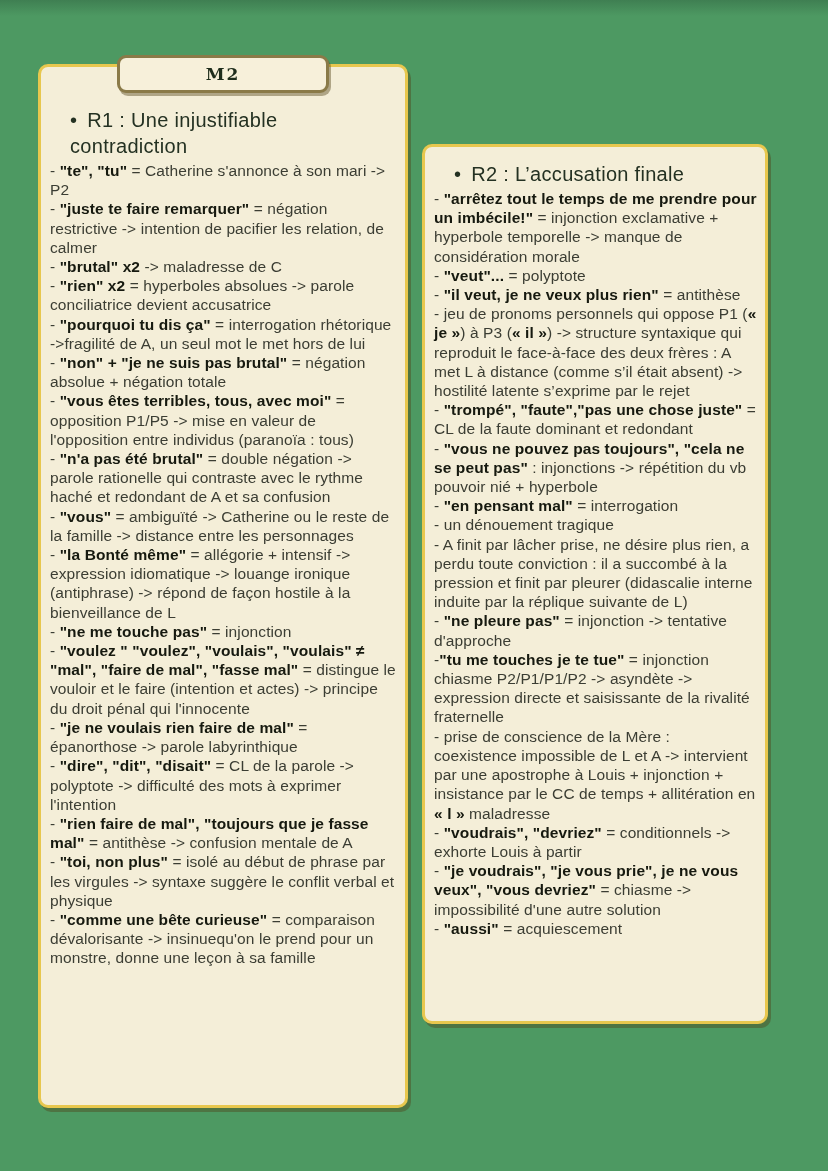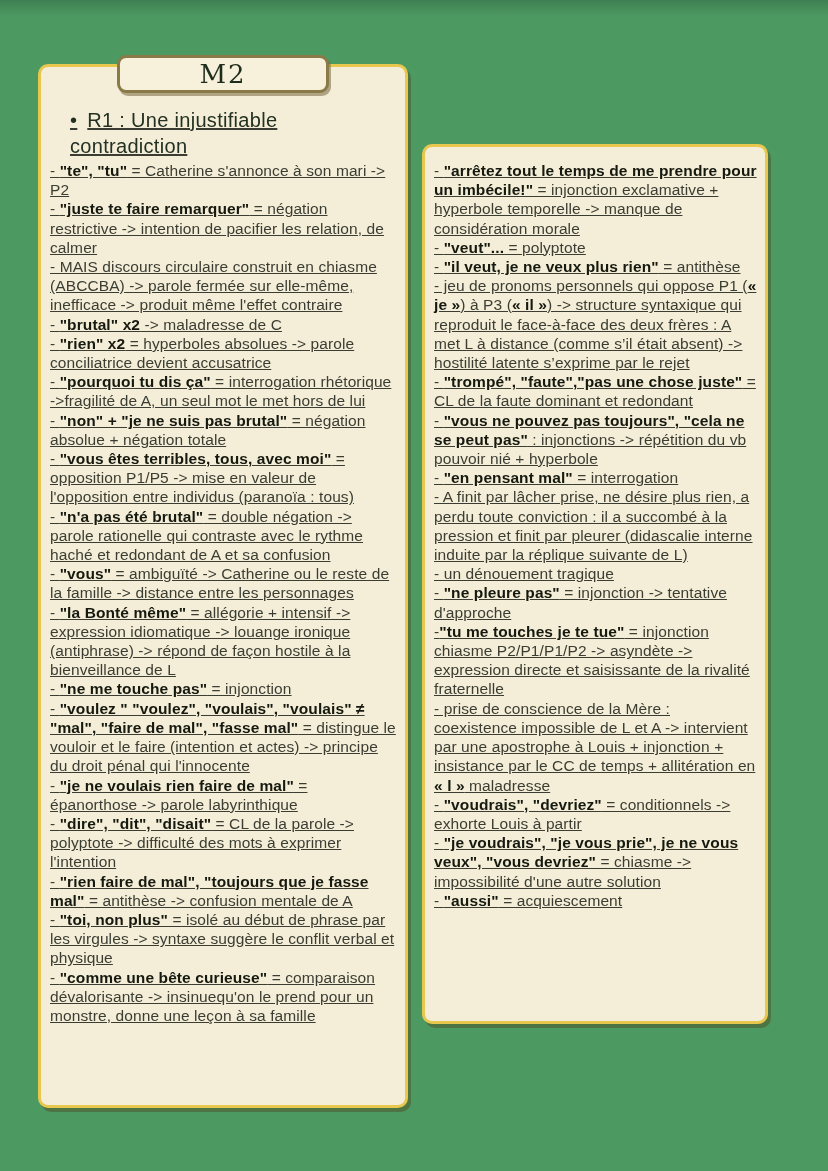--- a/index.html
+++ b/index.html
@@ -18,21 +18,20 @@
     background:var(--card-bg,#f4eed8);
     border:3px solid var(--card-border,#e7c74e);
     border-radius:10px;
     box-shadow:3px 4px 0 rgba(80,70,30,.45);
     box-sizing:border-box;
     overflow:hidden;
     color:var(--body-text,#3b3d33);
     font-size:15.5px;
     line-height:19.2px;
     letter-spacing:.1px;
-    text-decoration:underline;
   }
   .card-left{
     left:38px;top:64px;width:370px;height:1044px;
     padding:40px 8px 12px 9px;
   }
   .card-right{
     left:422px;top:144px;width:346px;height:880px;
     padding:14px 8px 12px 9px;
   }
   .card-title{
@@ -54,72 +53,74 @@
     background:var(--badge-bg,#f7f0da);
     border:3px solid var(--badge-border,#8a7a48);
     border-radius:9px;
     box-shadow:2px 3px 0 rgba(90,75,35,.45);
     box-sizing:border-box;
     display:flex;align-items:center;justify-content:center;
     z-index:5;
   }
   .badge span{
     font-family:"DejaVu Serif",serif;
-    font-weight:400;
-    font-size:26px;
+    font-weight:700;
+    font-size:17px;
     letter-spacing:2px;
     color:var(--badge-text,#1f2d1c);
   }
 </style>
 </head>
 <body style="--background: #4d9962; --background-top: #3f7f52; --card-bg: #f4eed8; --card-border: #e7c74e; --badge-bg: #f7f0da; --badge-border: #8a7a48; --badge-text: #1f2d1c; --title-text: #243122; --body-text: #3b3d33; --bold-text: #16190f;">
 
 <div class="page">
 
   <div class="badge">
     <span>M2</span>
   </div>
 
   <section class="card card-left">
     <h2 class="card-title">
       <span class="bullet">•</span><span>R1 : Une injustifiable contradiction</span>
     </h2>
     <div class="items">
         <div class="note-item"><span class="seg">- </span><span class="seg bold">"te", "tu"</span><span class="seg"> = Catherine s'annonce à son mari -&gt; P2</span></div>
         <div class="note-item"><span class="seg">- </span><span class="seg bold">"juste te faire remarquer"</span><span class="seg"> = négation restrictive -&gt; intention de pacifier les relation, de calmer</span></div>
-        <div class="note-item"><span class="seg">- MAIS discours circulaire construit en chiasme (ABCCBA) -&gt; parole fermée sur elle-même, inefficace -&gt; produit même l'effet contraire</span></div>
         <div class="note-item"><span class="seg">- </span><span class="seg bold">"brutal" x2</span><span class="seg"> -&gt; maladresse de C</span></div>
         <div class="note-item"><span class="seg">- </span><span class="seg bold">"rien" x2</span><span class="seg"> = hyperboles absolues -&gt; parole conciliatrice devient accusatrice</span></div>
         <div class="note-item"><span class="seg">- </span><span class="seg bold">"pourquoi tu dis ça"</span><span class="seg"> = interrogation rhétorique -&gt;fragilité de A, un seul mot le met hors de lui</span></div>
         <div class="note-item"><span class="seg">- </span><span class="seg bold">"non" + "je ne suis pas brutal"</span><span class="seg"> = négation absolue + négation totale</span></div>
         <div class="note-item"><span class="seg">- </span><span class="seg bold">"vous êtes terribles, tous, avec moi"</span><span class="seg"> = opposition P1/P5 -&gt; mise en valeur de l'opposition entre individus (paranoïa : tous)</span></div>
         <div class="note-item"><span class="seg">- </span><span class="seg bold">"n'a pas été brutal"</span><span class="seg"> = double négation -&gt; parole rationelle qui contraste avec le rythme haché et redondant de A et sa confusion</span></div>
         <div class="note-item"><span class="seg">- </span><span class="seg bold">"vous"</span><span class="seg"> = ambiguïté -&gt; Catherine ou le reste de la famille -&gt; distance entre les personnages</span></div>
         <div class="note-item"><span class="seg">- </span><span class="seg bold">"la Bonté même"</span><span class="seg"> = allégorie + intensif -&gt; expression idiomatique -&gt; louange ironique (antiphrase) -&gt; répond de façon hostile à la bienveillance de L</span></div>
         <div class="note-item"><span class="seg">- </span><span class="seg bold">"ne me touche pas"</span><span class="seg"> = injonction</span></div>
         <div class="note-item"><span class="seg">- </span><span class="seg bold">"voulez " "voulez", "voulais", "voulais" ≠ "mal", "faire de mal", "fasse mal"</span><span class="seg">  = distingue le vouloir et le faire (intention et actes) -&gt; principe du droit pénal qui l'innocente</span></div>
         <div class="note-item"><span class="seg">- </span><span class="seg bold">"je ne voulais rien faire de mal"</span><span class="seg">  = épanorthose -&gt; parole labyrinthique</span></div>
         <div class="note-item"><span class="seg">- </span><span class="seg bold">"dire", "dit", "disait"</span><span class="seg"> = CL de la parole -&gt; polyptote -&gt; difficulté des mots à exprimer l'intention</span></div>
         <div class="note-item"><span class="seg">- </span><span class="seg bold">"rien faire de mal", "toujours que je fasse mal"</span><span class="seg"> = antithèse -&gt; confusion mentale de A</span></div>
         <div class="note-item"><span class="seg">- </span><span class="seg bold">"toi, non plus"</span><span class="seg"> = isolé au début de phrase par les virgules -&gt; syntaxe suggère le conflit verbal et physique</span></div>
         <div class="note-item"><span class="seg">- </span><span class="seg bold">"comme une bête curieuse"</span><span class="seg"> = comparaison dévalorisante -&gt; insinuequ'on le prend pour un monstre, donne une leçon à sa famille</span></div>
       </div>
   </section>
 
   <section class="card card-right">
+    <h2 class="card-title">
+      <span class="bullet">•</span><span>R2 : L’accusation finale</span>
+    </h2>
     <div class="items">
         <div class="note-item"><span class="seg">- </span><span class="seg bold">"arrêtez tout le temps de me prendre pour un imbécile!"</span><span class="seg"> = injonction exclamative + hyperbole temporelle -&gt; manque de considération morale</span></div>
         <div class="note-item"><span class="seg">-  </span><span class="seg bold">"veut"...</span><span class="seg"> = polyptote</span></div>
         <div class="note-item"><span class="seg">- </span><span class="seg bold">"il veut, je ne veux plus rien"</span><span class="seg"> = antithèse</span></div>
         <div class="note-item"><span class="seg">- jeu de pronoms personnels qui oppose P1 (</span><span class="seg bold">« je »</span><span class="seg">) à P3 (</span><span class="seg bold">« il »</span><span class="seg">) -&gt; structure syntaxique qui reproduit le face-à-face des deux frères : A met L à distance (comme s’il était absent) -&gt; hostilité latente s’exprime par le rejet</span></div>
         <div class="note-item"><span class="seg">- </span><span class="seg bold">"trompé", "faute","pas une chose juste"</span><span class="seg"> = CL de la faute dominant et redondant</span></div>
         <div class="note-item"><span class="seg">- </span><span class="seg bold">"vous ne pouvez pas toujours", "cela ne se peut pas"</span><span class="seg"> : injonctions -&gt; répétition du vb pouvoir nié + hyperbole</span></div>
         <div class="note-item"><span class="seg">- </span><span class="seg bold">"en pensant mal"</span><span class="seg"> = interrogation</span></div>
+        <div class="note-item"><span class="seg">- un dénouement tragique</span></div>
         <div class="note-item"><span class="seg">- A finit par lâcher prise, ne désire plus rien, a perdu toute conviction : il a succombé à la pression et finit par pleurer (didascalie interne induite par la réplique suivante de L)</span></div>
-        <div class="note-item"><span class="seg">- un dénouement tragique</span></div>
         <div class="note-item"><span class="seg">- </span><span class="seg bold">"ne pleure pas"</span><span class="seg"> = injonction -&gt; tentative d'approche</span></div>
         <div class="note-item"><span class="seg">-</span><span class="seg bold">"tu me touches je te tue"</span><span class="seg"> = injonction chiasme P2/P1/P1/P2 -&gt; asyndète -&gt; expression directe et saisissante de la rivalité fraternelle</span></div>
         <div class="note-item"><span class="seg">- prise de conscience de la Mère : coexistence impossible de L et A -&gt; intervient par une apostrophe à Louis + injonction + insistance par le CC de temps + allitération en </span><span class="seg bold">« l »</span><span class="seg"> maladresse</span></div>
         <div class="note-item"><span class="seg">- </span><span class="seg bold">"voudrais", "devriez"</span><span class="seg"> = conditionnels -&gt; exhorte Louis à partir</span></div>
         <div class="note-item"><span class="seg">- </span><span class="seg bold">"je voudrais", "je vous prie", je ne vous veux", "vous devriez"</span><span class="seg"> = chiasme -&gt; impossibilité d'une autre solution</span></div>
         <div class="note-item"><span class="seg">- </span><span class="seg bold">"aussi"</span><span class="seg"> = acquiescement</span></div>
       </div>
   </section>
 
 </div>

